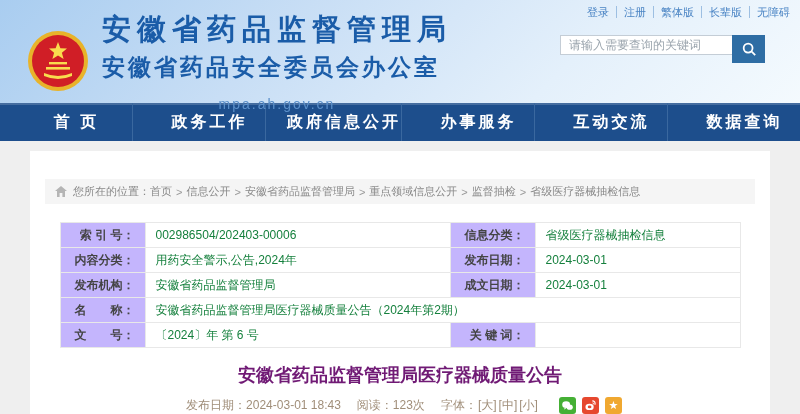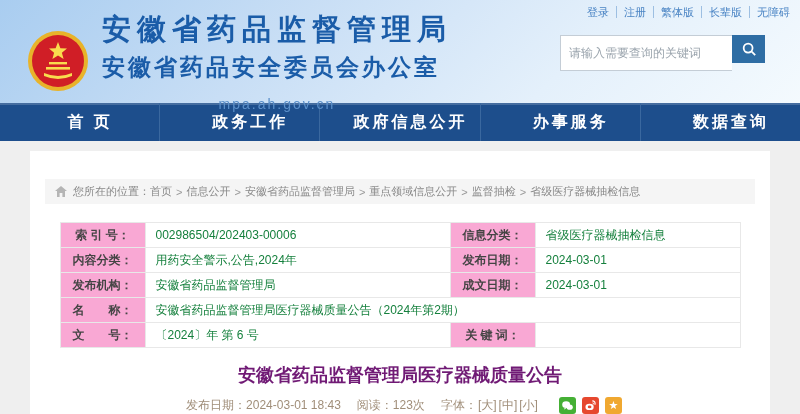--- a/index.html
+++ b/index.html
@@ -15,21 +15,21 @@
   .top-links a { color:#4a84c4; text-decoration:none; padding:0 7px; border-right:1px solid #9dbfe2; cursor:pointer; }
   .top-links a:last-child { border-right:none; padding-right:0; }
   .brand { position:absolute; left:26px; top:10px; display:flex; align-items:center; }
   .emblem { width:64px; height:64px; flex:0 0 64px; }
   .brand-text { margin-left:12px; }
   .brand-line1 { font-size:29px; font-weight:bold; color:#1a5ca8; letter-spacing:6px; white-space:nowrap; }
   .brand-line2 { font-size:23px; font-weight:bold; color:#1a5ca8; letter-spacing:3px; white-space:nowrap; margin-top:2px; }
   .brand-url { font-size:14px; color:#5b8fc9; text-align:center; letter-spacing:2px; margin-top:13px; }
   .search-box { position:absolute; top:35px; right:35px; width:205px; height:28px; display:flex; }
   .search-input {
-    flex:1; height:36px; border:1px solid #c4cdd6; border-right:none; background:#fff;
+    flex:1; height:20px; border:1px solid #c4cdd6; border-right:none; background:#fff;
     font-size:12px; padding:0 8px; color:#333; outline:none;
   }
   .search-input::placeholder { color:#9aa4ad; }
   .search-btn { width:42px; height:28px; background:#2e6da4; border:none; cursor:pointer; display:flex; align-items:center; justify-content:center; }
 
   
   .nav {
     height:38px; background:#1d4e8c; display:flex;
     box-shadow:inset 0 2px 0 rgba(255,255,255,0.18);
   }
@@ -47,21 +47,21 @@
     background:#f5f5f5; height:25px; display:flex; align-items:center;
     font-size:11px; color:#888; padding:0 10px; white-space:nowrap; overflow:hidden;margin-top:16px;
   }
   .breadcrumb .home-icon { margin-right:6px; display:inline-flex; }
   .breadcrumb a { color:#888; text-decoration:none; cursor:pointer; }
   .breadcrumb .sep { margin:0 4px; color:#999; }
 
   
   .info-table { width:680px; margin:18px auto 0 auto; border-collapse:collapse; table-layout:fixed; }
   .info-table td { border:1px solid #e8e8e8; font-size:12px; height:25px; padding:2px 10px; overflow:hidden; white-space:nowrap; }
-  .info-table td.lbl { background:#f9a8d4; color:#444; font-weight:bold; text-align:center;margin-left:45px; }
+  .info-table td.lbl { background:#c4b5fd; color:#444; font-weight:bold; text-align:right;margin-left:45px; }
   .info-table td.val { background:#fff; color:#15803d; }
   .c1 { width:85px; } .c2 { width:305px; } .c3 { width:85px; } .c4 { width:205px; }
 
   
   .article-title { margin-top:14px; text-align:center; font-size:18px; font-weight:bold; color:#701a75; line-height:1.45; }
   .article-meta {
     margin-top:9px; display:flex; align-items:center; justify-content:center;
     font-size:12px; color:#a08e79; white-space:nowrap;
   }
   .article-meta .chunk { margin:0 8px; }
@@ -110,20 +110,21 @@
         </svg>
       </button>
     </div>
   </div>
 
   <div class="nav">
     <div class="nav-item">首 页</div>
     <div class="nav-item">政务工作</div>
     <div class="nav-item">政府信息公开</div>
     <div class="nav-item">办事服务</div>
+    <div class="nav-item">互动交流</div>
     <div class="nav-item">数据查询</div>
   </div>
 
   <div class="card">
 
     <div class="breadcrumb">
       <span class="home-icon">
         <svg width="12" height="11" viewBox="0 0 12 11">
             <path d="M6 0 L12 5 L10 5 L10 11 L7.4 11 L7.4 7 L4.6 7 L4.6 11 L2 11 L2 5 L0 5 Z" fill="#b5b5b5"></path>
           </svg>

